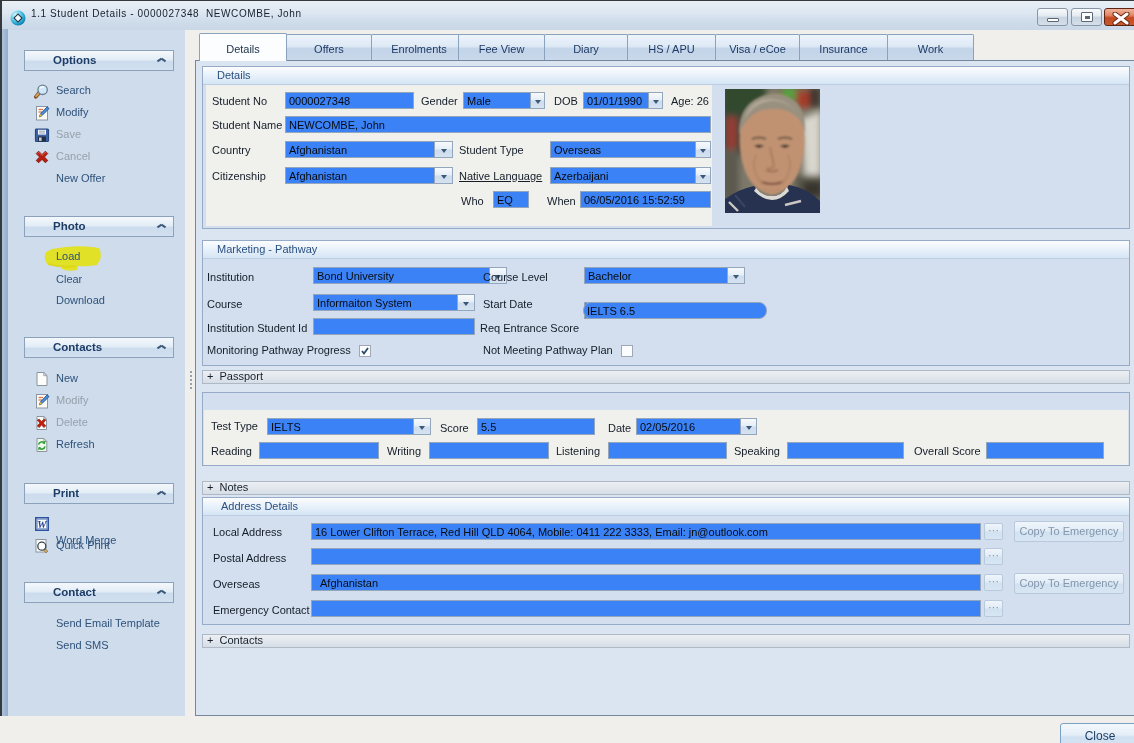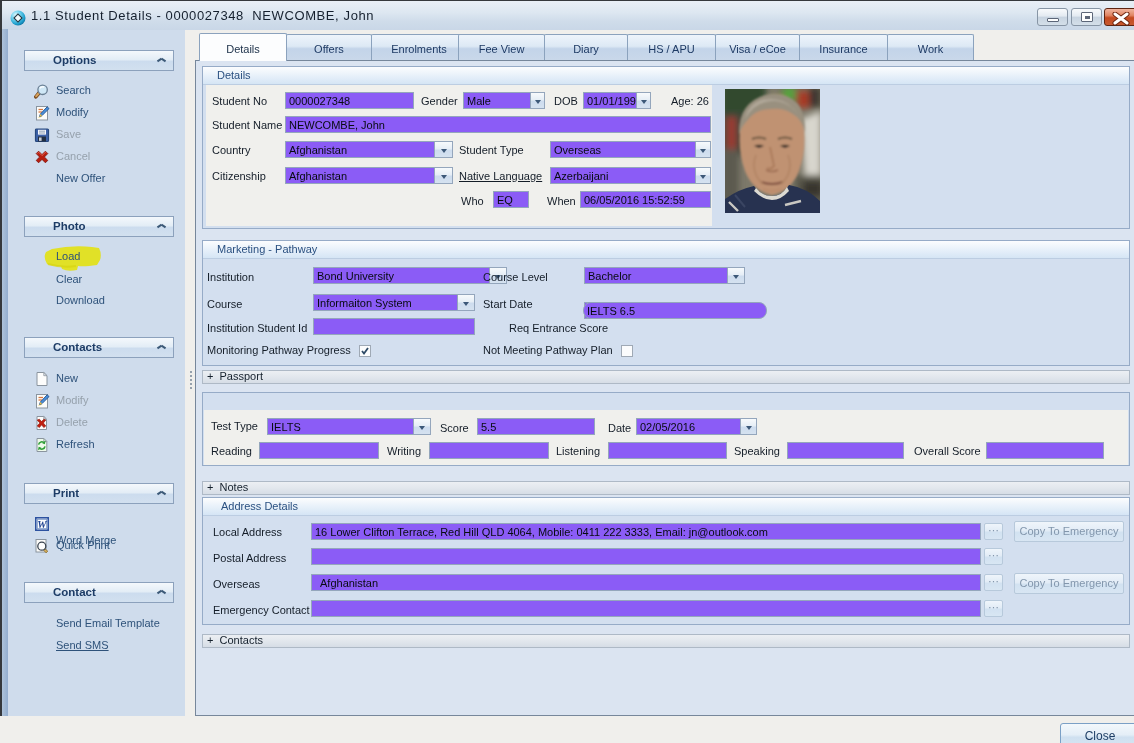--- a/index.html
+++ b/index.html
@@ -3,21 +3,21 @@
 <meta charset="utf-8">
 <style>
 * { margin:0; padding:0; box-sizing:border-box; }
 html,body { width:1134px; height:743px; overflow:hidden; }
 body { position:relative; font-family:"Liberation Sans", sans-serif; background:#f0efec; }
 .abs { position:absolute; }
 
 #titlebar { left:0; top:0; width:1134px; height:30px;
   background:linear-gradient(#e9eff6 0%, #dde7f1 40%, #cfdcea 70%, #c9d7e7 100%);
   border-top:1px solid #35383c; }
-#titlebar .ttext { left:31px; top:7px; font-size:13px; color:#15202e; letter-spacing:0.6px; }
+#titlebar .ttext { left:31px; top:7px; font-size:10px; color:#15202e; letter-spacing:0.6px; }
 #leftedge { left:0; top:0; width:2px; height:743px; background:#35383c; }
 #leftstrip { left:2px; top:29px; width:6px; height:690px; background:linear-gradient(90deg,#aec3da,#93adcf); }
 
 .winbtn { top:8px; height:18px; border-radius:3px; }
 #btnmin { left:1037px; width:31px; background:linear-gradient(#f8fafc 0%,#e3eaf1 45%,#c7d3e0 50%,#d4dfe9 100%); border:1px solid #8795a5; }
 #btnmax { left:1071px; width:31px; background:linear-gradient(#f8fafc 0%,#e3eaf1 45%,#c7d3e0 50%,#d4dfe9 100%); border:1px solid #8795a5; }
 #btnclose { left:1104px; width:33px; background:linear-gradient(#f0b49e 0%,#e08563 40%,#c44a20 55%,#c85a30 100%); border:1px solid #5e2411; }
 #btnmin .glyph { left:9px; top:9px; width:12px; height:4px; background:#fdfefe; border:1px solid #5c6678; border-radius:1px; }
 #btnmax .glyph { left:9px; top:3px; width:12px; height:10px; background:#fdfefe; border:1px solid #5c6678; border-radius:1px; }
 #btnmax .glyph2 { left:13px; top:7px; width:5px; height:3px; background:#5c6678; }
@@ -43,21 +43,21 @@
   border:1px solid #8ba2bd; border-bottom:none; z-index:5; font-size:11px; color:#20344c;
   text-align:center; line-height:30px; border-radius:2px 2px 0 0; }
 
 #page { left:195px; top:60px; width:945px; height:656px; background:#dbe4f1;
   border:1px solid #77879b; }
 .group { position:absolute; border:1px solid #96abc7; background:#d3dfef; }
 .gcap { position:absolute; left:0; right:0; top:0; height:18px;
   background:linear-gradient(#fcfdfe 0%, #e8f1fa 50%, #d5e5f5 100%);
   border-bottom:1px solid #bccde2; color:#2a5080; font-size:11px; line-height:17px; padding-left:14px; }
 .lbl { position:absolute; font-size:11px; color:#141d28; white-space:nowrap; }
-.inp { position:absolute; background:#8b5cf6; border:1px solid #94a6bc; font-size:11px;
+.inp { position:absolute; background:#3b82f6; border:1px solid #94a6bc; font-size:11px;
   color:#070b10; padding:2px 3px 0 3px; white-space:nowrap; overflow:hidden; }
 .dd { position:absolute; background:linear-gradient(#f7fafc 0%, #e6eef6 45%, #cddcee 55%, #d5e2f0 100%);
   border-left:1px solid #94a6bc; }
 .dd:after { content:""; position:absolute; left:50%; top:50%; margin-left:-3px; margin-top:-1px;
   border-left:3px solid transparent; border-right:3px solid transparent; border-top:4px solid #3c5878; }
 .grayp { position:absolute; background:#f0f0ed; }
 .bar { position:absolute; left:202px; width:928px; height:14px;
   background:linear-gradient(#eceff3 0%, #e2e7ed 50%, #d6dde6 100%);
   border:1px solid #aeb9c6; font-size:11px; color:#15202c; line-height:11px; padding-left:4px; }
 .cbox { position:absolute; width:12px; height:12px; background:#fbfcfd; border:1px solid #9fa9b5; }
@@ -124,21 +124,21 @@
   <div class="abs sitem dis" style="top:364px;">Modify</div>
   <div class="abs sitem dis" style="top:386px;">Delete</div>
   <div class="abs sitem" style="top:408px;">Refresh</div>
 
   <div class="abs sgroup" style="top:453px;">Print<span class="chev"></span></div>
   <div class="abs sitem" style="top:504px;text-align:right;">Word Merge</div>
   <div class="abs sitem" style="top:509px;">Quick Print</div>
 
   <div class="abs sgroup" style="top:552px;">Contact<span class="chev"></span></div>
   <div class="abs sitem" style="top:587px;">Send Email Template</div>
-  <div class="abs sitem" style="top:609px;text-decoration:underline;">Send SMS</div>
+  <div class="abs sitem" style="top:609px;">Send SMS</div>
 
   <svg class="abs sicon" style="top:53px;" viewBox="0 0 16 16">
     <line x1="5" y1="10" x2="1.8" y2="13.8" stroke="#7a4a1e" stroke-width="3.6" stroke-linecap="round"></line>
     <line x1="5" y1="10" x2="2.2" y2="13.2" stroke="#d9a45e" stroke-width="2" stroke-linecap="round"></line>
     <circle cx="8.6" cy="6.8" r="4.7" fill="#cfe7f6" stroke="#6a7f94" stroke-width="1.3"></circle>
     <path d="M5.8 5.2 Q7.5 3.2 10.2 4" stroke="#ffffff" stroke-width="1.5" fill="none" opacity="0.9"></path>
   </svg>
   <svg class="abs sicon" style="top:75px;" viewBox="0 0 16 16">
     <rect x="2.5" y="1.5" width="11" height="13.5" fill="#fcfcfa" stroke="#8a949e" stroke-width="1"></rect>
     <line x1="4.5" y1="4.5" x2="9" y2="4.5" stroke="#d87840" stroke-width="1.3"></line>
@@ -215,21 +215,21 @@
 
 <div class="group" style="left:202px;top:66px;width:928px;height:163px;">
   <div class="gcap">Details</div>
 </div>
 <div class="grayp" style="left:206px;top:85px;width:506px;height:141px;"></div>
 <div class="lbl" style="left:212px;top:95px;">Student No</div>
 <div class="inp" style="left:285px;top:92px;width:129px;height:17px;">0000027348</div>
 <div class="lbl" style="left:421px;top:95px;">Gender</div>
 <div class="inp" style="left:463px;top:92px;width:82px;height:17px;">Male<div class="dd" style="right:0;top:0;width:14px;height:15px;"></div></div>
 <div class="lbl" style="left:554px;top:95px;">DOB</div>
-<div class="inp" style="left:583px;top:92px;width:68px;height:17px;">01/01/1990<div class="dd" style="right:0;top:0;width:14px;height:15px;"></div></div>
+<div class="inp" style="left:583px;top:92px;width:80px;height:17px;">01/01/1990<div class="dd" style="right:0;top:0;width:14px;height:15px;"></div></div>
 <div class="lbl" style="left:671px;top:95px;">Age: 26</div>
 <div class="lbl" style="left:212px;top:119px;">Student Name</div>
 <div class="inp" style="left:285px;top:116px;width:426px;height:17px;">NEWCOMBE, John</div>
 <div class="lbl" style="left:212px;top:144px;">Country</div>
 <div class="inp" style="left:285px;top:141px;width:168px;height:17px;">Afghanistan<div class="dd" style="right:0;top:0;width:18px;height:15px;"></div></div>
 <div class="lbl" style="left:459px;top:144px;">Student Type</div>
 <div class="inp" style="left:550px;top:141px;width:161px;height:17px;">Overseas<div class="dd" style="right:0;top:0;width:15px;height:15px;"></div></div>
 <div class="lbl" style="left:212px;top:170px;">Citizenship</div>
 <div class="inp" style="left:285px;top:167px;width:168px;height:17px;">Afghanistan<div class="dd" style="right:0;top:0;width:18px;height:15px;"></div></div>
 <div class="lbl" style="left:459px;top:170px;text-decoration:underline;">Native Language</div>
@@ -290,21 +290,21 @@
 <div class="lbl" style="left:207px;top:271px;">Institution</div>
 <div class="inp" style="left:313px;top:267px;width:194px;height:17px;">Bond University<div class="dd" style="right:0;top:0;width:17px;height:15px;"></div></div>
 <div class="lbl" style="left:483px;top:271px;">Course Level</div>
 <div class="inp" style="left:584px;top:267px;width:161px;height:17px;">Bachelor<div class="dd" style="right:0;top:0;width:17px;height:15px;"></div></div>
 <div class="lbl" style="left:207px;top:298px;">Course</div>
 <div class="inp" style="left:313px;top:294px;width:162px;height:17px;">Informaiton System<div class="dd" style="right:0;top:0;width:17px;height:15px;"></div></div>
 <div class="lbl" style="left:483px;top:298px;">Start Date</div>
 <div class="inp" style="left:584px;top:294px;width:161px;height:17px;margin-top:8px;">27/02/2017<div class="dd" style="right:0;top:0;width:17px;height:15px;"></div></div>
 <div class="lbl" style="left:207px;top:322px;">Institution Student Id</div>
 <div class="inp" style="left:313px;top:318px;width:162px;height:17px;"></div>
-<div class="lbl" style="left:509px;top:322px;">Req Entrance Score</div>
+<div class="lbl" style="left:480px;top:322px;">Req Entrance Score</div>
 <div class="inp" style="left:583px;top:302px;width:184px;height:17px;border-radius:8px;">IELTS 6.5</div>
 <div class="lbl" style="left:207px;top:344px;">Monitoring Pathway Progress</div>
 <div class="cbox" style="left:359px;top:345px;">
   <svg width="10" height="10" style="position:absolute;left:0px;top:0px">
       <path d="M2 5 L4 7.5 L8 2" stroke="#2d4a66" stroke-width="1.8" fill="none"></path>
     </svg>
 </div>
 <div class="lbl" style="left:483px;top:344px;">Not Meeting Pathway Plan</div>
 <div class="cbox" style="left:621px;top:345px;"></div>
 

